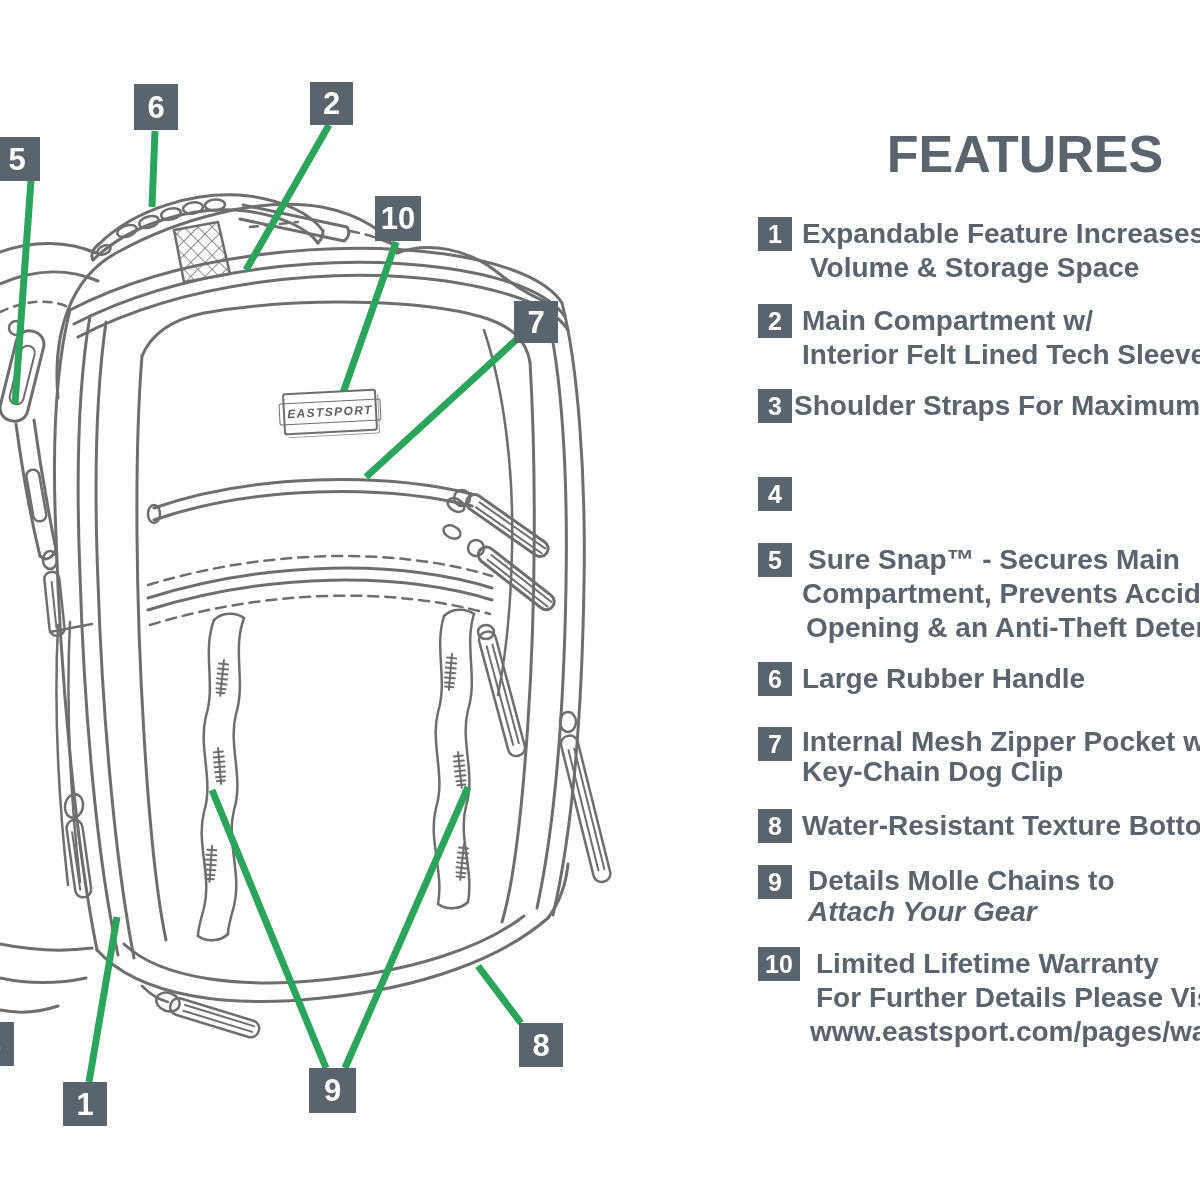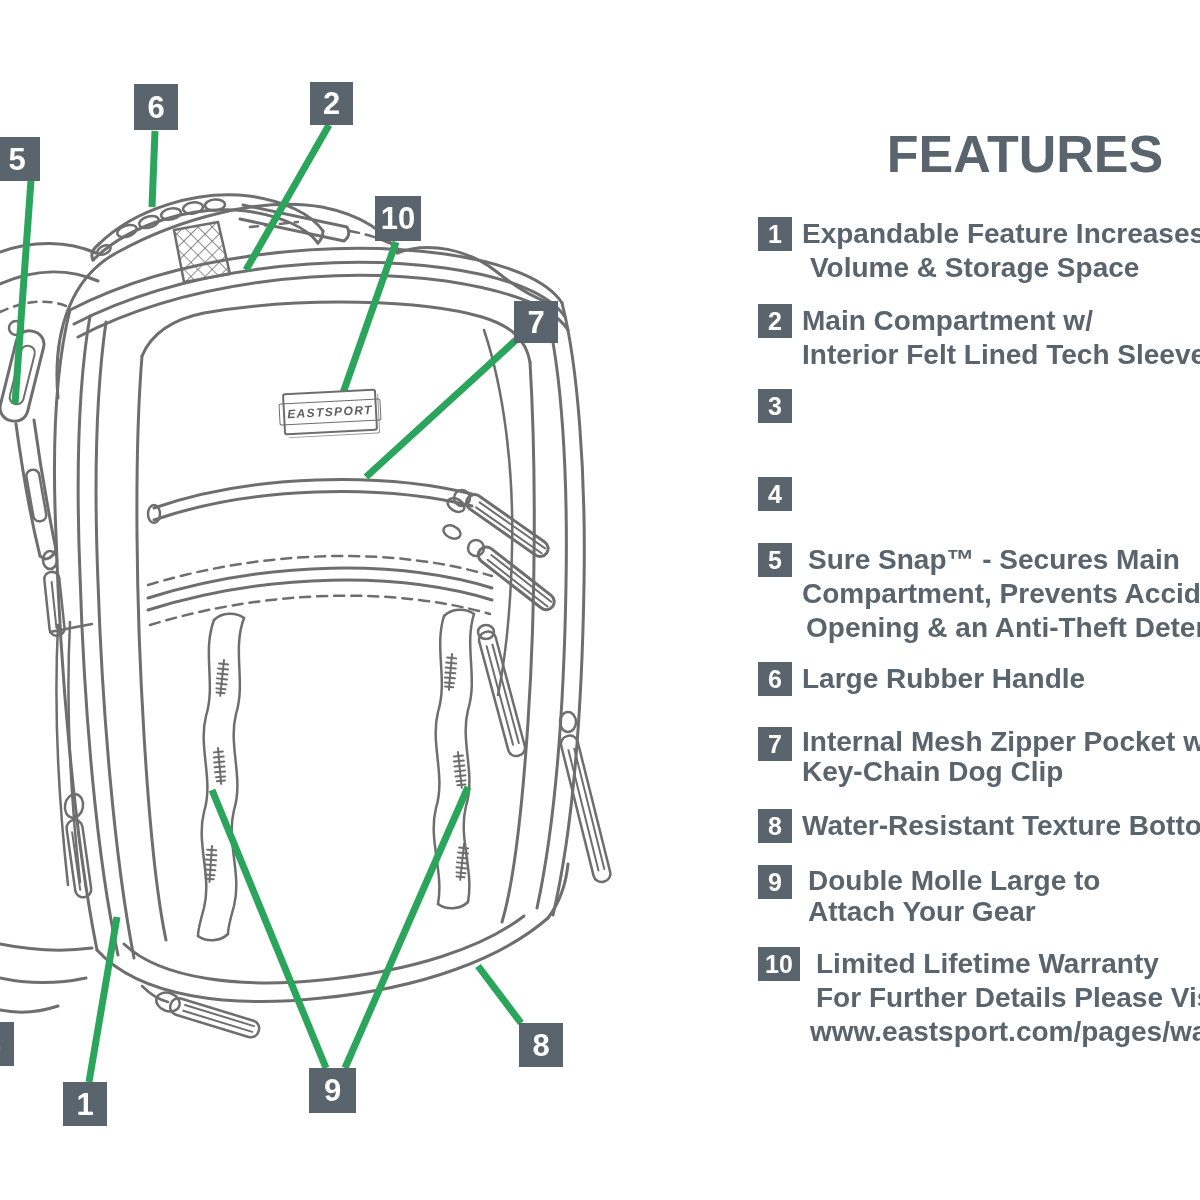--- a/index.html
+++ b/index.html
@@ -261,20 +261,21 @@
     <div class="feat-num">2</div>
     <div class="feat-lines">
       <div>Main Compartment w/</div>
       <div>Interior Felt Lined Tech Sleeve</div>
     </div>
   </div>
 
   <div class="feat-row" style="top:389px;">
     <div class="feat-num">3</div>
     <div class="feat-lines">
+      <div style="margin-left:-8px;">Shoulder Straps For Maximum</div>
     </div>
   </div>
 
   <div class="feat-row" style="top:477px;">
     <div class="feat-num">4</div>
   </div>
 
   <div class="feat-row" style="top:543px;">
     <div class="feat-num">5</div>
     <div class="feat-lines">
@@ -302,22 +303,22 @@
   <div class="feat-row" style="top:809px;">
     <div class="feat-num">8</div>
     <div class="feat-lines">
       <div>Water-Resistant Texture Bottom</div>
     </div>
   </div>
 
   <div class="feat-row" style="top:865px;">
     <div class="feat-num">9</div>
     <div class="feat-lines" style="line-height:31px;">
-      <div style="padding-left:6px;">Double Molle Large to</div>
-      <div style="padding-left:6px;">Attach Your Gear</div>
+      <div style="padding-left:6px;">Details Molle Chains to</div>
+      <div style="padding-left:6px;font-style:italic;">Attach Your Gear</div>
     </div>
   </div>
 
   <div class="feat-row" style="top:947px;">
     <div class="feat-num wide">10</div>
     <div class="feat-lines">
       <div style="padding-left:6px;">Limited Lifetime Warranty</div>
       <div style="padding-left:6px;">For Further Details Please Visit</div>
       <div>www.eastsport.com/pages/warranty</div>
     </div>

